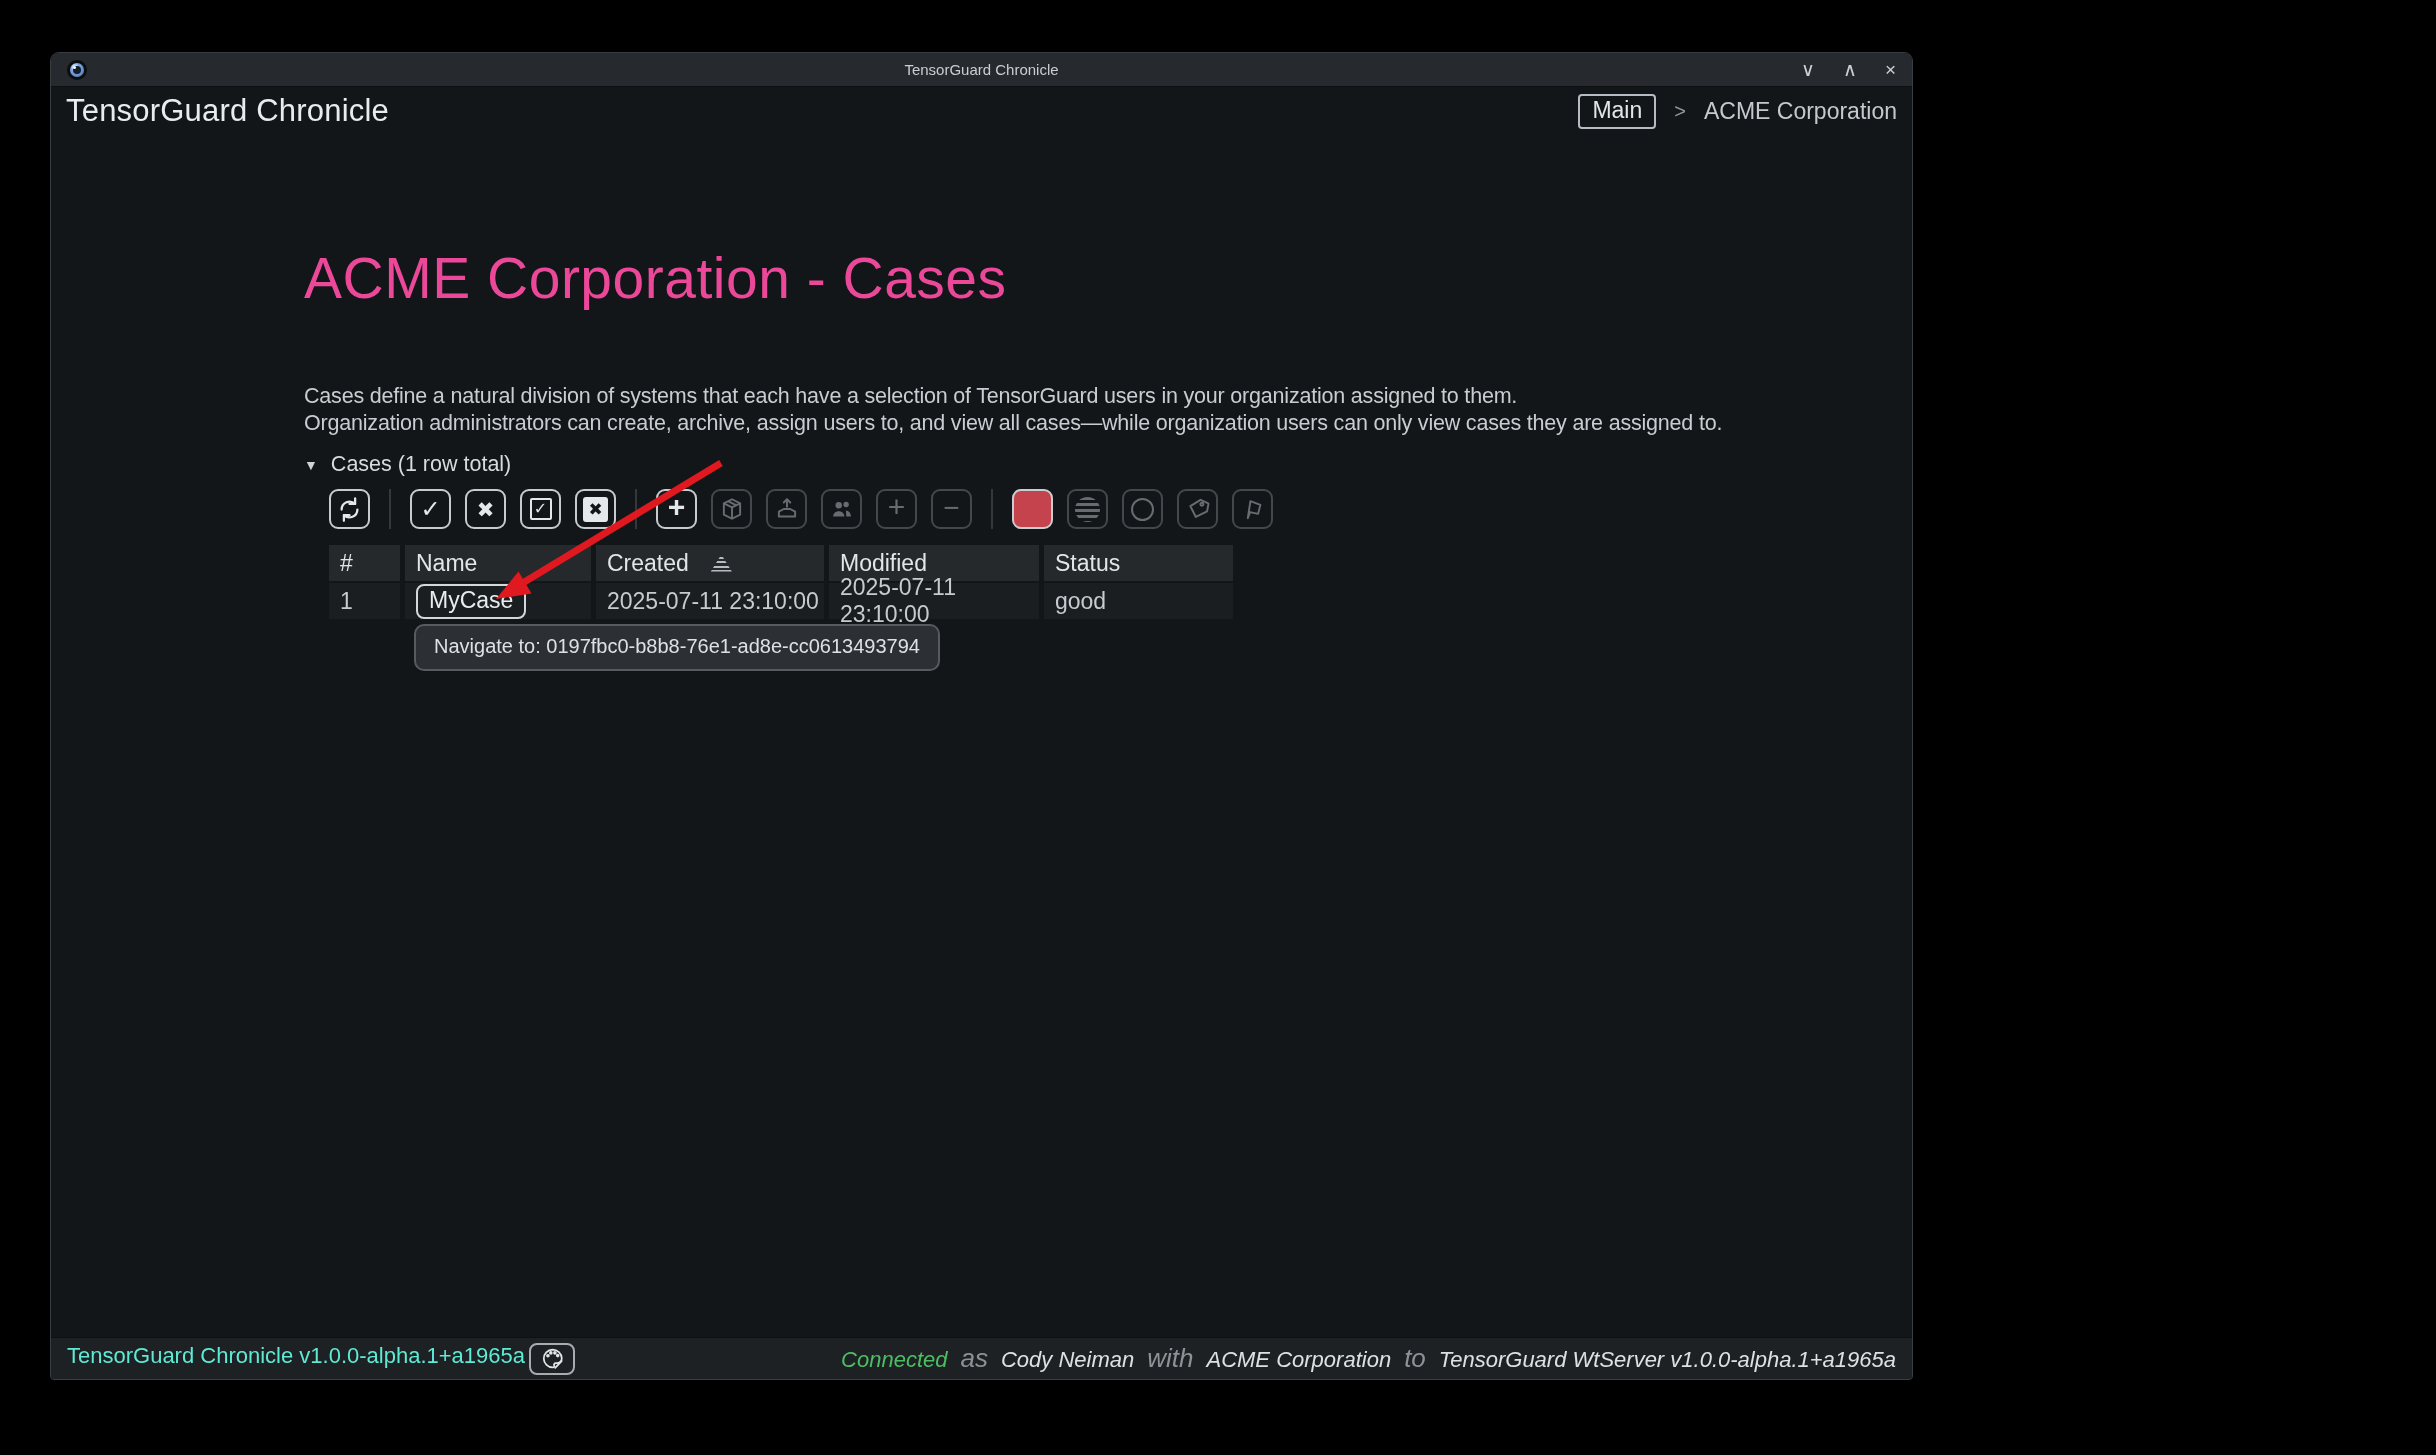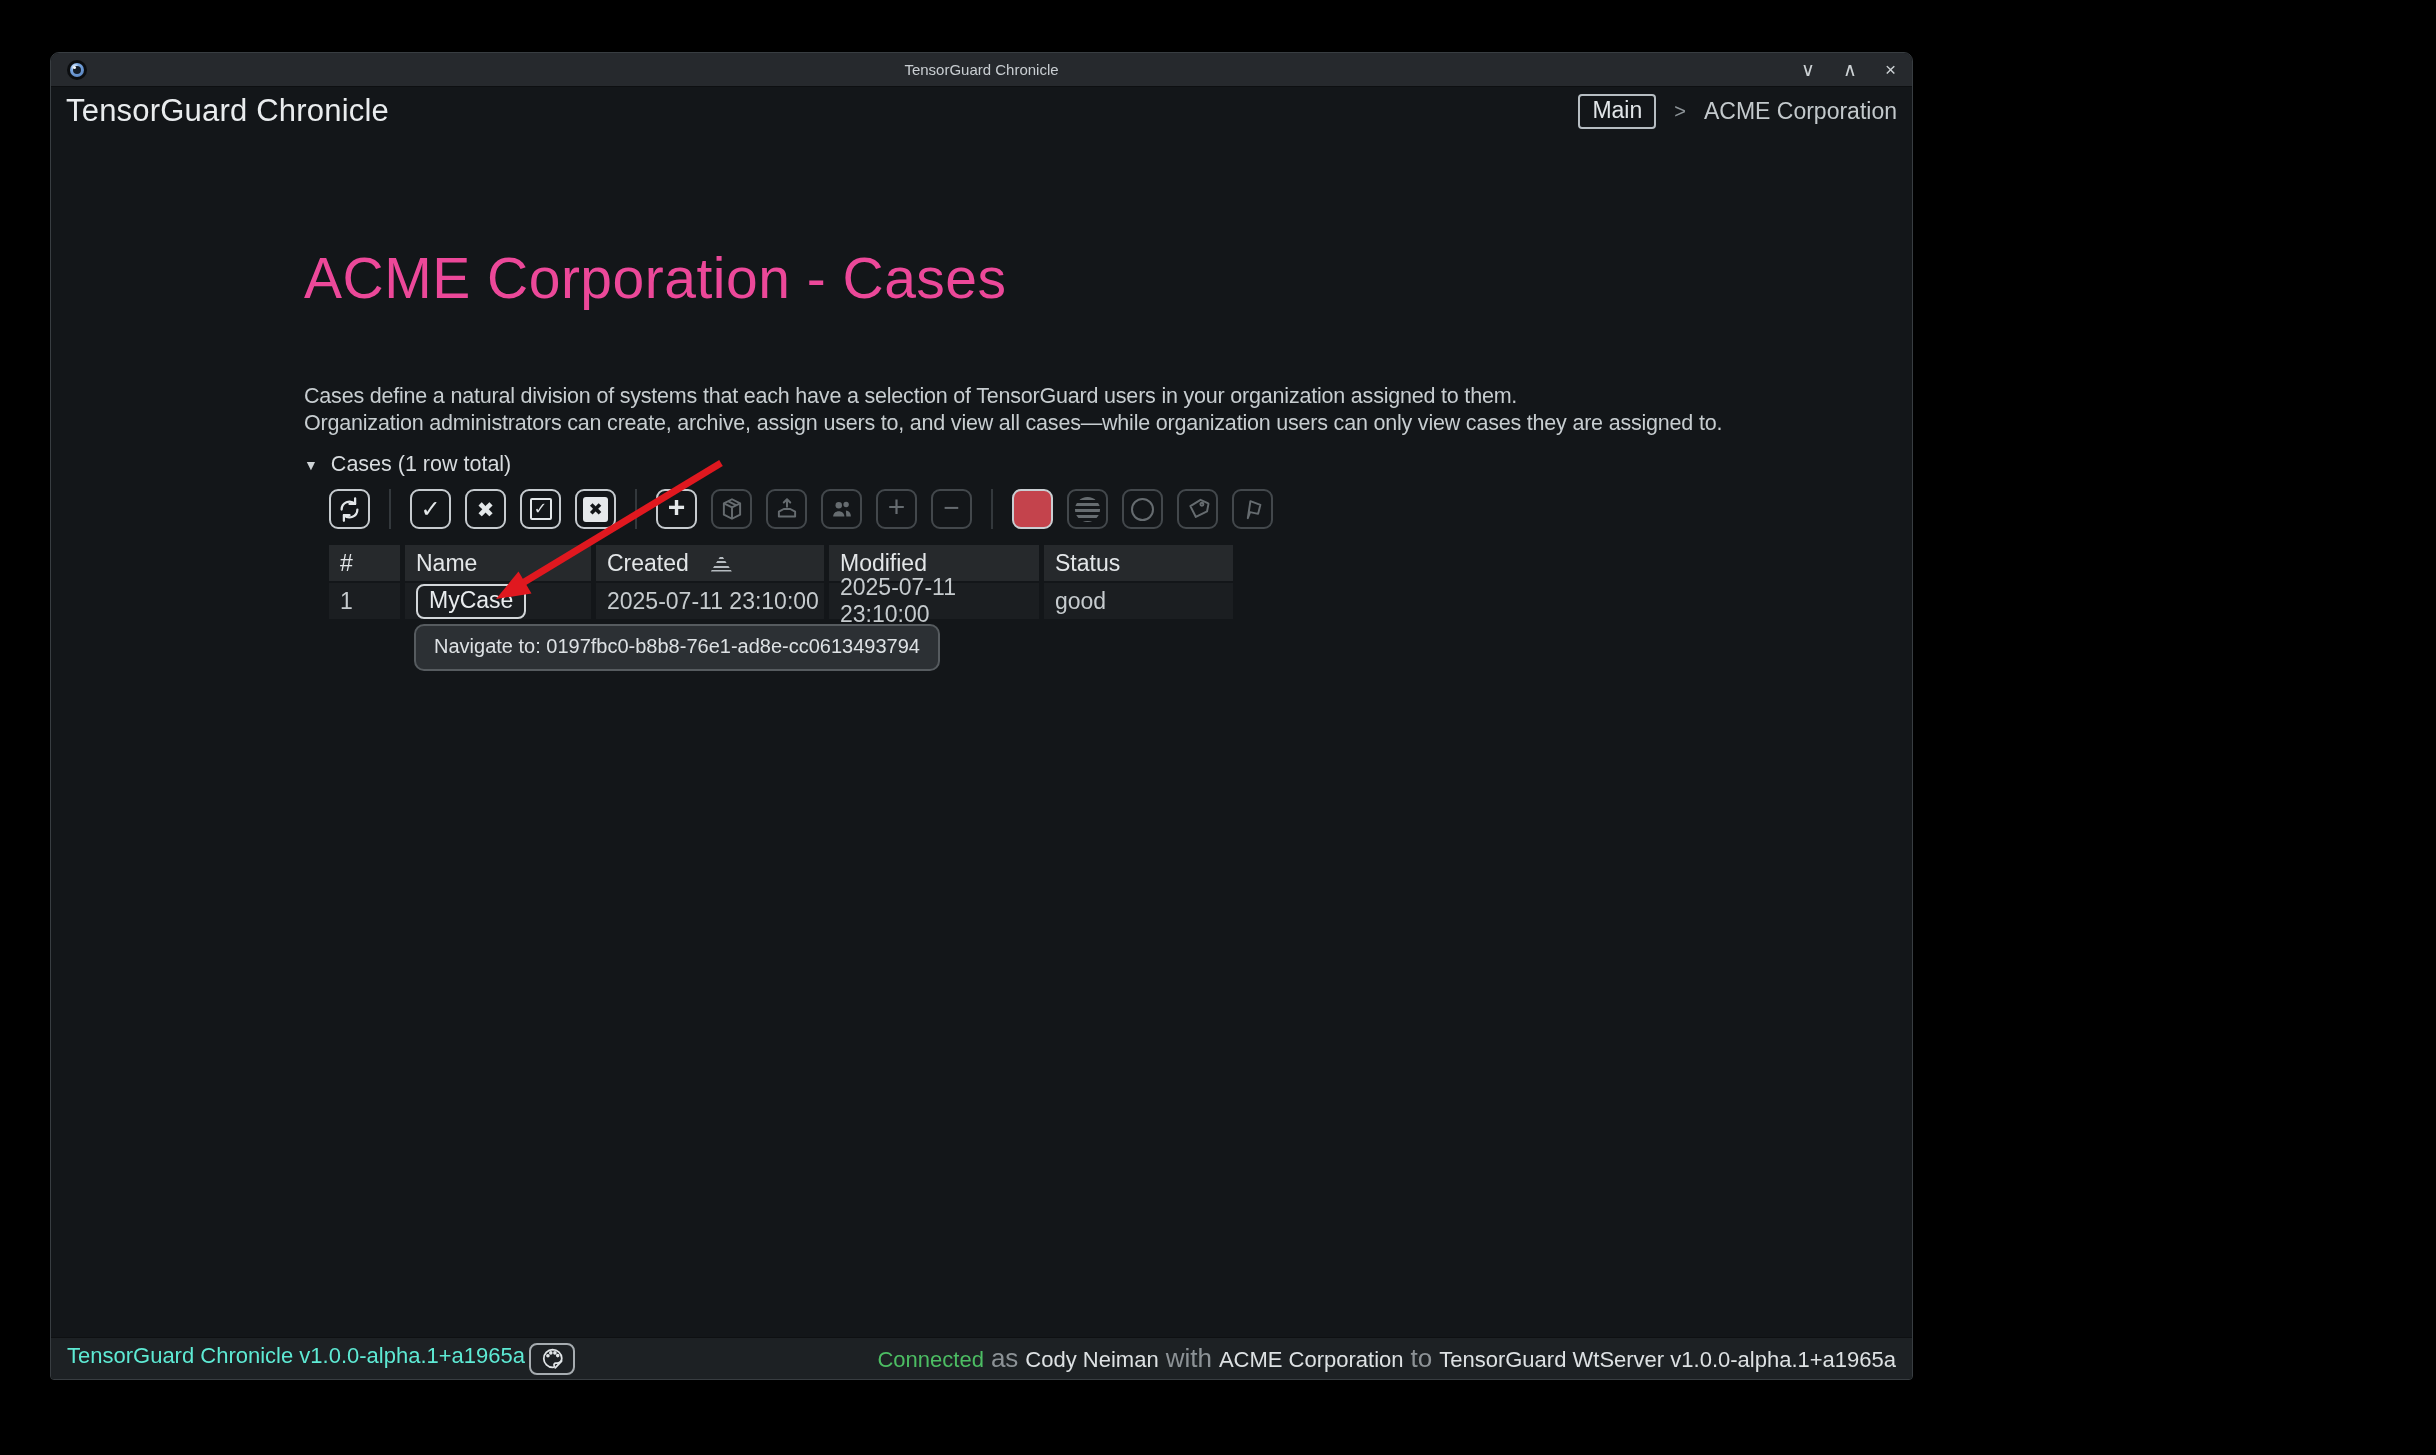--- a/index.html
+++ b/index.html
@@ -75,21 +75,21 @@
            font-size:20px;color:#dde1e4;white-space:nowrap;}
 
   
   .arrow-svg{position:absolute;left:0;top:0;pointer-events:none;}
 
   
   .statusbar{position:absolute;left:0;right:0;bottom:0;height:42px;background:#1d2124;border-top:1px solid #0e1012;
              display:flex;align-items:center;padding:0 16px;font-size:22px;}
   .sb-left{display:flex;align-items:flex-start;gap:4px;color:#5eead4;}
   .palette-btn{width:46px;height:32px;border:2px solid #a6acb0;border-radius:8px;display:flex;align-items:center;justify-content:center;color:#e2e6e8;background:transparent;cursor:pointer;}
-  .sb-right{margin-left:auto;display:flex;align-items:baseline;gap:7px;}
+  .sb-right{margin-left:auto;display:flex;align-items:baseline;gap:13px;font-style:italic;}
   .sb-green{color:var(--green-connected);}
   .sb-dim{color:#8c9296;font-size:26px;}
   .sb-val{color:#dde1e3;}
 </style>
 </head>
 <body>
 
 <div id="window">
 
   <div class="titlebar">

